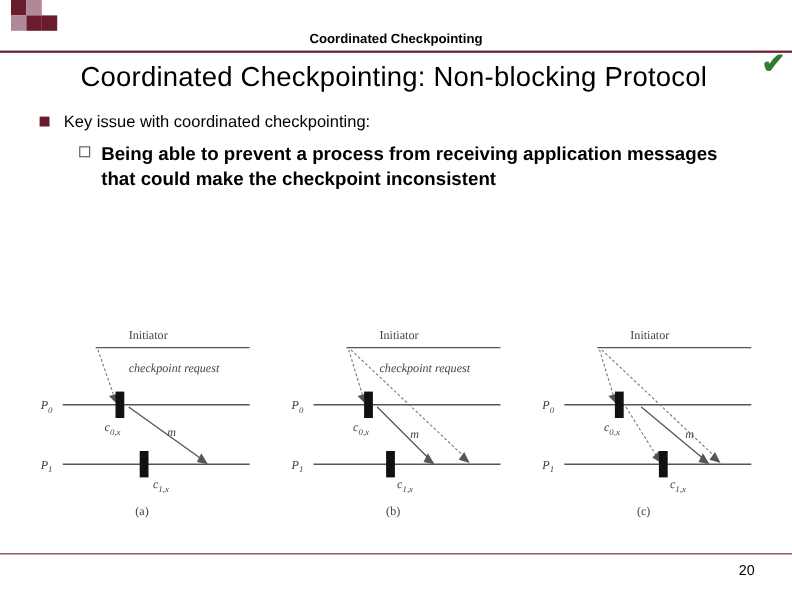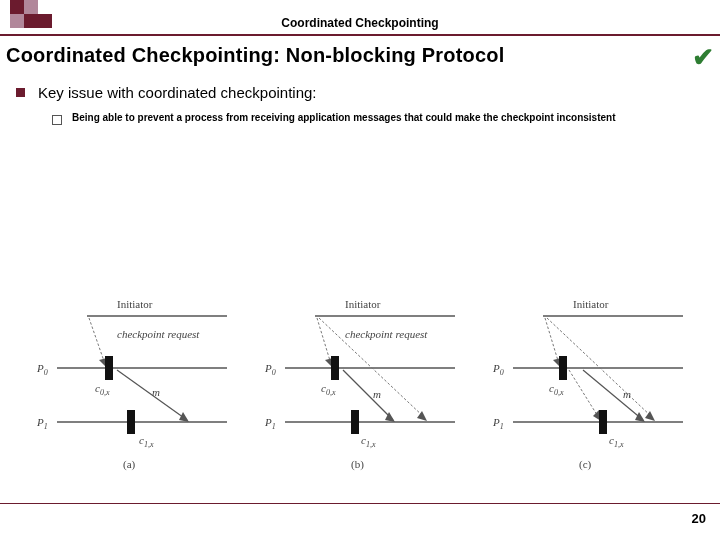--- a/index.html
+++ b/index.html
@@ -15,43 +15,44 @@
   }
   .logo-squares .sq { position: absolute; width: 14px; height: 14px; }
   .sq1 { left: 10px; top: 0; background: #6b1b2e; }
   .sq2 { left: 24px; top: 0; background: #b1879a; }
   .sq3 { left: 10px; top: 14px; background: #b1879a; }
   .sq4 { left: 24px; top: 14px; background: #6b1b2e; }
   .sq5 { left: 38px; top: 14px; background: #6b1b2e; }
 
   .header-topic {
     text-align: center; font-size: 12px; font-weight: bold;
-    padding-top: 16px;
+    padding-top: 28px;
   }
   .rule { border: none; border-top: 2px solid #6b1b2e; margin: 4px 0 0 0; }
   .slide-title {
-    font-size: 20px; font-weight: 700;
+    font-size: 25px; font-weight: 400;
     padding: 8px 10px 6px 6px;
     font-family: Arial, sans-serif;
     letter-spacing: 0.2px;
+    text-align: center;
   }
   .checkmark {
     position: absolute; right: 6px; top: 42px;
     color: #2e7d32; font-size: 26px; font-weight: bold;
   }
 
-  .content { padding: 10px 46px 0 38px; font-size: 15px; line-height: 1.35; }
+  .content { padding: 10px 46px 0 58px; font-size: 15px; line-height: 1.35; }
   .b1 { position: relative; margin-bottom: 8px; }
   .b1::before {
     content: ""; position: absolute; left: -22px; top: 5px;
     width: 9px; height: 9px; background: #6b1b2e;
   }
   .b2 {
     position: relative; margin: 4px 0 12px 34px;
-    font-weight: 900; font-size: 10px;
+    font-weight: 900; font-size: 17px;
     font-family: Arial, sans-serif;
   }
   .b2::before {
     content: ""; position: absolute; left: -20px; top: 4px;
     width: 8px; height: 8px; border: 1px solid #555; background: #fff;
   }
 
   .diagrams {
     position: absolute; left: 0; right: 0; top: 296px;
     display: flex; justify-content: space-around; padding: 0 18px;
@@ -70,22 +71,22 @@
   .arrowhead { fill: #555; }
 
   .footer {
     position: absolute; bottom: 8px; left: 0; right: 0;
     height: 40px;
   }
   .vt-logo {
     position: absolute; left: 28px; bottom: 2px; width: 60px; height: 34px;
   }
   .page-num {
-    position: absolute; right: 14px; bottom: 6px;
-    font-size: 13px; font-weight: 700;
+    position: absolute; right: 34px; bottom: 6px;
+    font-size: 13px; font-weight: 400;
   }
   .footer .rule2 {
     position: absolute; left: 0; right: 0; bottom: 28px;
     border: none; border-top: 1px solid #6b1b2e;
   }
 </style>
 </head>
 <body>
 
 <div class="logo-squares">

